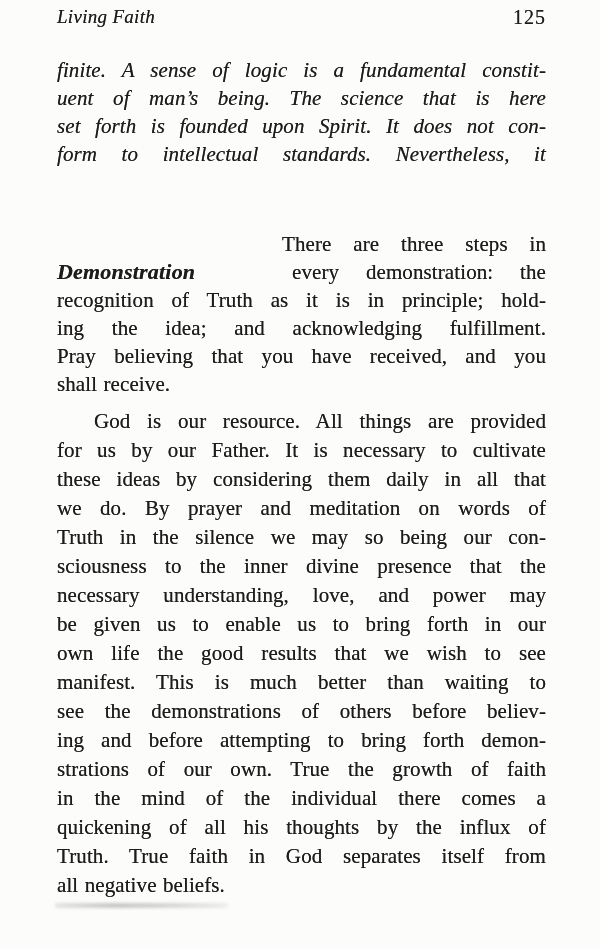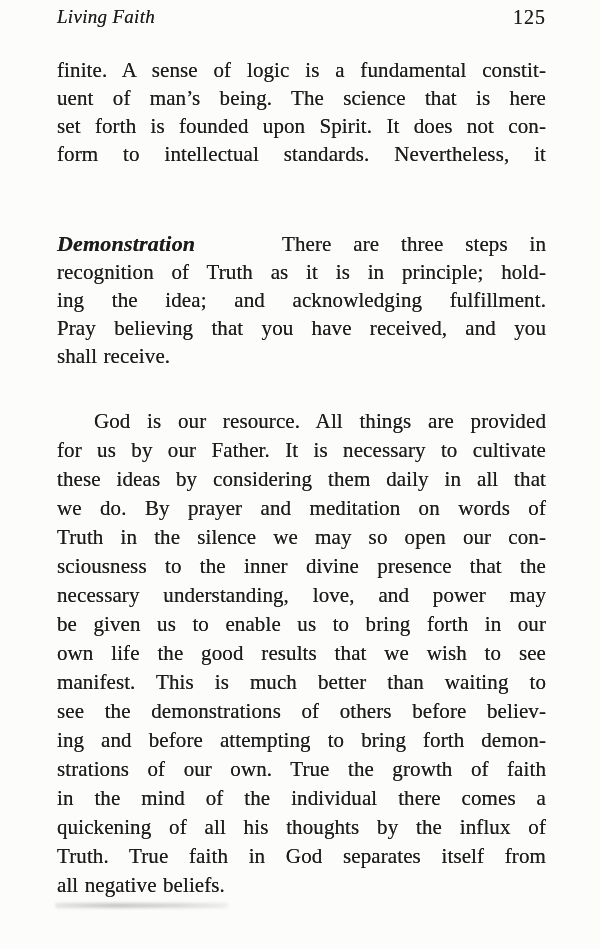--- a/index.html
+++ b/index.html
@@ -44,21 +44,21 @@
     letter-spacing: 0.1px;
     word-spacing: 1px;
   }
   .ln {
     text-align: justify;
     text-align-last: justify;
     white-space: normal;
   }
   .ln-last { text-align-last: left; }
   .ln-indent { text-indent: 37px; }
-  #para1 { top: 56px; }
+  #para1 { top: 56px; font-style: italic; }
   #demo-block { top: 230px; }
   .demo-row { display: flex; align-items: flex-end; }
   .demo-head-cell {
     width: 225px;
     flex: 0 0 225px;
     font-style: italic;
     font-weight: bold;
     font-size: 22px;
     line-height: 28px;
     letter-spacing: 0.2px;
@@ -97,36 +97,37 @@
       <div class="ln">uent of man’s being. The science that is here</div>
       <div class="ln">set forth is founded upon Spirit. It does not con-</div>
       <div class="ln">form to intellectual standards. Nevertheless, it</div>
     </div>
 
   <div id="demo-block" class="textblock ink">
     <div class="demo-row">
       <div class="demo-head-cell">Demonstration</div>
       <div class="demo-lead-cell">
         <div class="ln">There are three steps in</div>
+        <div class="ln ln2">every demonstration: the</div>
       </div>
     </div>
     <div>
         <div class="ln">recognition of Truth as it is in principle; hold-</div>
         <div class="ln">ing the idea; and acknowledging fulfillment.</div>
         <div class="ln">Pray believing that you have received, and you</div>
         <div class="ln ln-last">shall receive.</div>
       </div>
   </div>
 
   <div id="para3" class="textblock ink">
       <div class="ln ln-indent">God is our resource. All things are provided</div>
       <div class="ln">for us by our Father. It is necessary to cultivate</div>
       <div class="ln">these ideas by considering them daily in all that</div>
       <div class="ln">we do. By prayer and meditation on words of</div>
-      <div class="ln">Truth in the silence we may so open our con-</div>
+      <div class="ln">Truth in the silence we may so being our con-</div>
       <div class="ln">sciousness to the inner divine presence that the</div>
       <div class="ln">necessary understanding, love, and power may</div>
       <div class="ln">be given us to enable us to bring forth in our</div>
       <div class="ln">own life the good results that we wish to see</div>
       <div class="ln">manifest. This is much better than waiting to</div>
       <div class="ln">see the demonstrations of others before believ-</div>
       <div class="ln">ing and before attempting to bring forth demon-</div>
       <div class="ln">strations of our own. True the growth of faith</div>
       <div class="ln">in the mind of the individual there comes a</div>
       <div class="ln">quickening of all his thoughts by the influx of</div>

